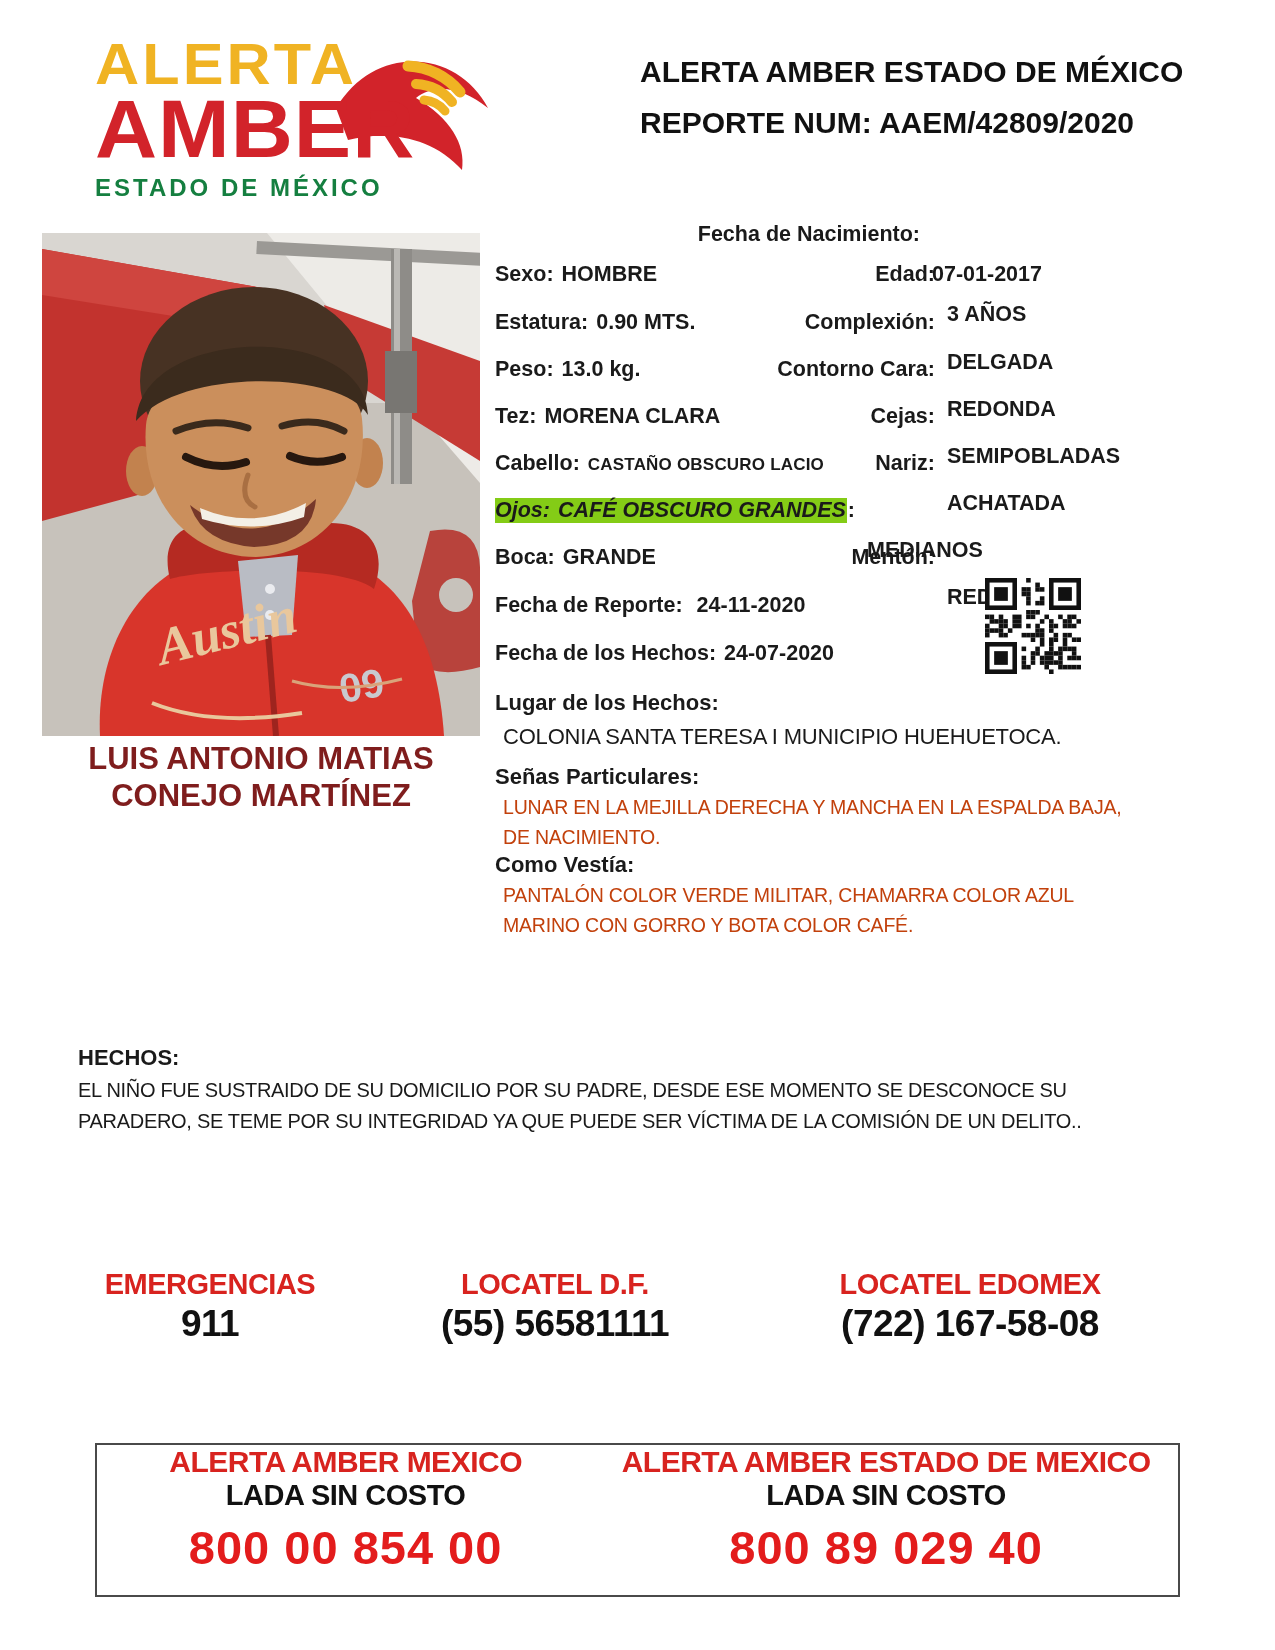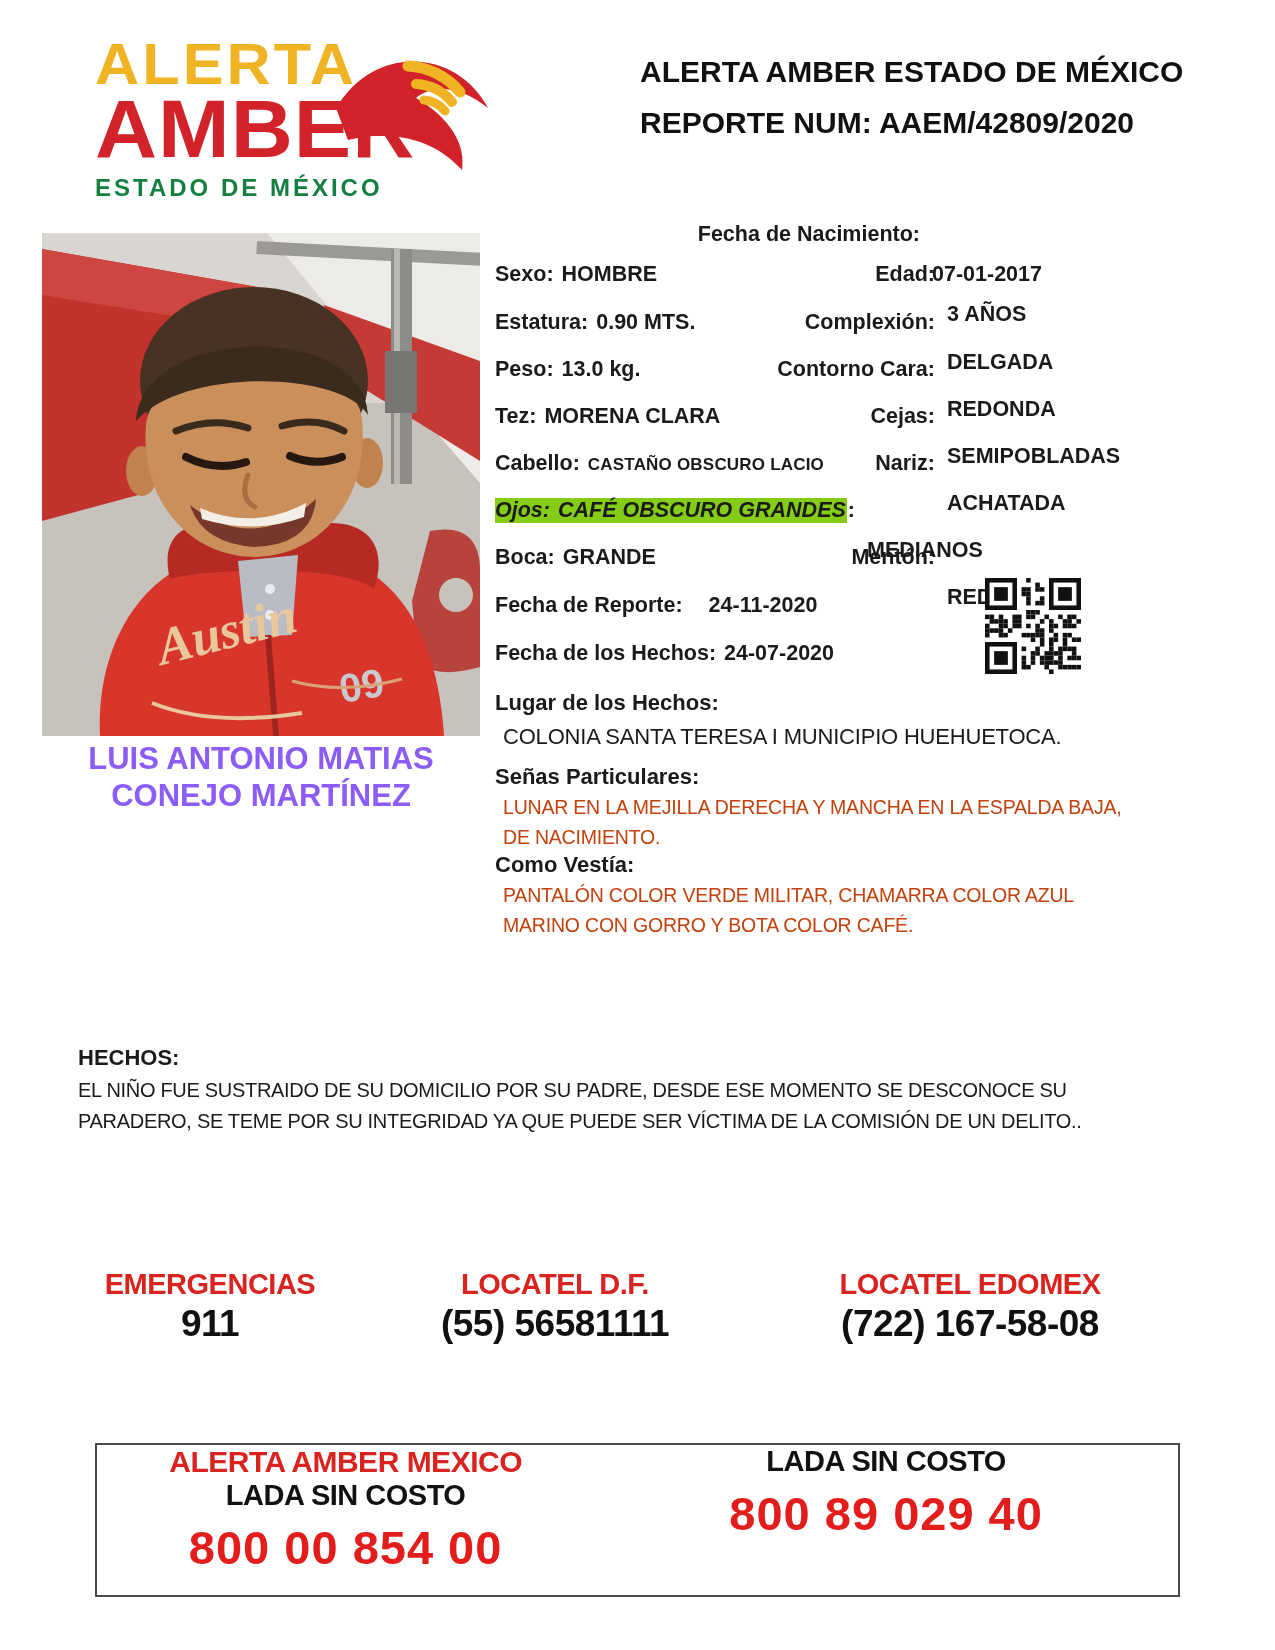--- a/index.html
+++ b/index.html
@@ -21,21 +21,21 @@
 
   
   #hdr { position:absolute; left:640px; top:55px; width:540px; }
   .hdr-title  { font-weight:bold; font-size:30px; color:#111; white-space:nowrap; }
   .hdr-report { font-weight:bold; font-size:30px; color:#111; margin-top:17px; white-space:nowrap; }
 
   
   #photo { position:absolute; left:42px; top:233px; width:438px; height:503px; overflow:hidden; }
   #photo svg { display:block; }
   #name { position:absolute; left:42px; top:740px; width:438px; text-align:center;
-          font-weight:bold; font-size:31px; line-height:1.2; color:#8b5cf6; }
+          font-weight:bold; font-size:31px; line-height:1.2; color:#7f1d1d; }
 
   
   #details { position:absolute; left:495px; top:0px; width:690px; height:960px; font-size:21.5px; font-weight:bold; }
   .drow { position:absolute; left:0; width:100%; height:28px; white-space:nowrap; }
   .lcell { position:absolute; left:0; top:0; white-space:nowrap; z-index:1; }
   .lcell .lbl { margin-right:8px; }
   .rcell { position:absolute; left:0; top:0; width:100%; display:flex; z-index:0; }
   .rcell .rlbl { width:440px; text-align:right; }
   .rcell .rval { margin-left:12px; white-space:nowrap;margin-top:40px; }
   .small-val { font-size:17px; letter-spacing:0.2px; }
@@ -199,21 +199,21 @@
 
     <div class="drow" style="top:545px">
       <span class="lcell"><span class="lbl">Boca:</span><span>GRANDE</span></span>
       <span class="rcell">
           <span class="rlbl">Mentón:</span>
           <span class="rval">REDONDO</span>
         </span>
     </div>
 
     <div class="drow" style="top:593px">
-      <span class="lcell"><span class="lbl">Fecha de Reporte:</span><span style="margin-left:18px">24-11-2020</span></span>
+      <span class="lcell"><span class="lbl">Fecha de Reporte:</span><span style="margin-left:6px">24-11-2020</span></span>
     </div>
 
     <div class="drow" style="top:641px">
       <span class="lcell"><span class="lbl">Fecha de los Hechos:</span><span>24-07-2020</span></span>
     </div>
 
     <div id="qr-box"><svg width="96" height="96" viewBox="0 0 96 96">
           <rect width="96" height="96" fill="#fff"></rect>
           <rect x="41.14" y="0.00" width="4.57" height="4.57" fill="#111"></rect>
           <rect x="50.29" y="4.57" width="4.57" height="4.57" fill="#111"></rect>
@@ -376,18 +376,19 @@
     </div>
   </div>
 
   <div id="banner">
     <div class="b-col">
       <div class="b-title">ALERTA AMBER MEXICO</div>
       <div class="b-sub">LADA SIN COSTO</div>
       <div class="b-num">800 00 854 00</div>
     </div>
     <div class="b-col">
+      <div class="b-title">ALERTA AMBER ESTADO DE MEXICO</div>
       <div class="b-sub">LADA SIN COSTO</div>
       <div class="b-num">800 89 029 40</div>
     </div>
   </div>
 
 </div>
 
 </body></html>

